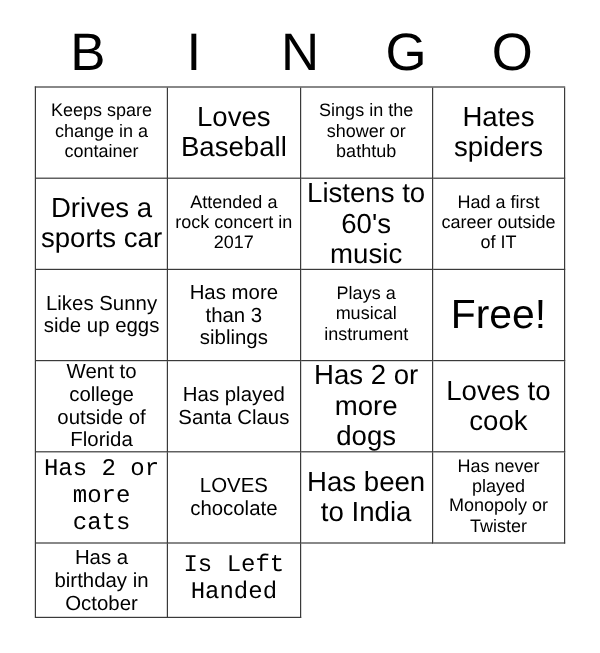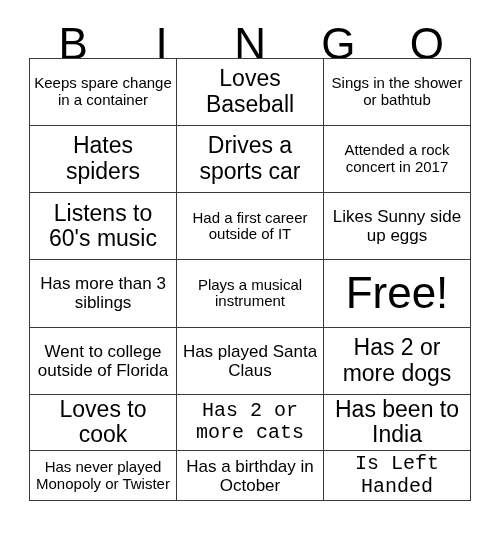--- a/index.html
+++ b/index.html
@@ -35,28 +35,28 @@
     font-size: 44px;
     line-height: 1;
     font-weight: 400;
     color: #000000;
     font-family: "Liberation Sans", sans-serif;
     letter-spacing: 0px;
   }
   .grid {
     position: absolute;
     left: 29px;
-    top: 58px;
+    top: 72px;
     width: 442px;
     height: 443px;
     box-sizing: border-box;
     border-top: 1px solid #3a3a3a;
     border-left: 1px solid #3a3a3a;
     display: grid;
-    grid-template-columns: repeat(3, 1fr);
+    grid-template-columns: repeat(4, 1fr);
     grid-template-rows: repeat(5, 1fr);
     background: #ffffff;
   }
   .cell {
     box-sizing: border-box;
     border-right: 1px solid #3a3a3a;
     border-bottom: 1px solid #3a3a3a;
     display: flex;
     align-items: center;
     justify-content: center;
@@ -68,21 +68,21 @@
   .cell-text {
     display: block;
     width: 100%;
     line-height: 1.12;
     word-wrap: break-word;
   }
   .fs-s   .cell-text { font-size: 15px; }
   .fs-m   .cell-text { font-size: 17px; }
   .fs-l   .cell-text { font-size: 20px; font-family: Liberation Mono, monospace; }
   .fs-xl  .cell-text { font-size: 23px; }
-  .fs-free .cell-text { font-size: 44px; line-height: 1; }
+  .fs-free .cell-text { font-size: 34px; line-height: 1; }
 </style>
 </head>
 <body>
 
 <div class="card">
 
   <div class="header-row">
       <div class="header-letter">B</div>
       <div class="header-letter">I</div>
       <div class="header-letter">N</div>
@@ -135,20 +135,23 @@
       </div>
       <div class="cell fs-xl">
         <span class="cell-text">Has 2 or more dogs</span>
       </div>
       <div class="cell fs-xl">
         <span class="cell-text">Loves to cook</span>
       </div>
       <div class="cell fs-l">
         <span class="cell-text">Has 2 or more cats</span>
       </div>
+      <div class="cell fs-m">
+        <span class="cell-text">LOVES chocolate</span>
+      </div>
       <div class="cell fs-xl">
         <span class="cell-text">Has been to India</span>
       </div>
       <div class="cell fs-s">
         <span class="cell-text">Has never played Monopoly or Twister</span>
       </div>
       <div class="cell fs-m">
         <span class="cell-text">Has a birthday in October</span>
       </div>
       <div class="cell fs-l">

